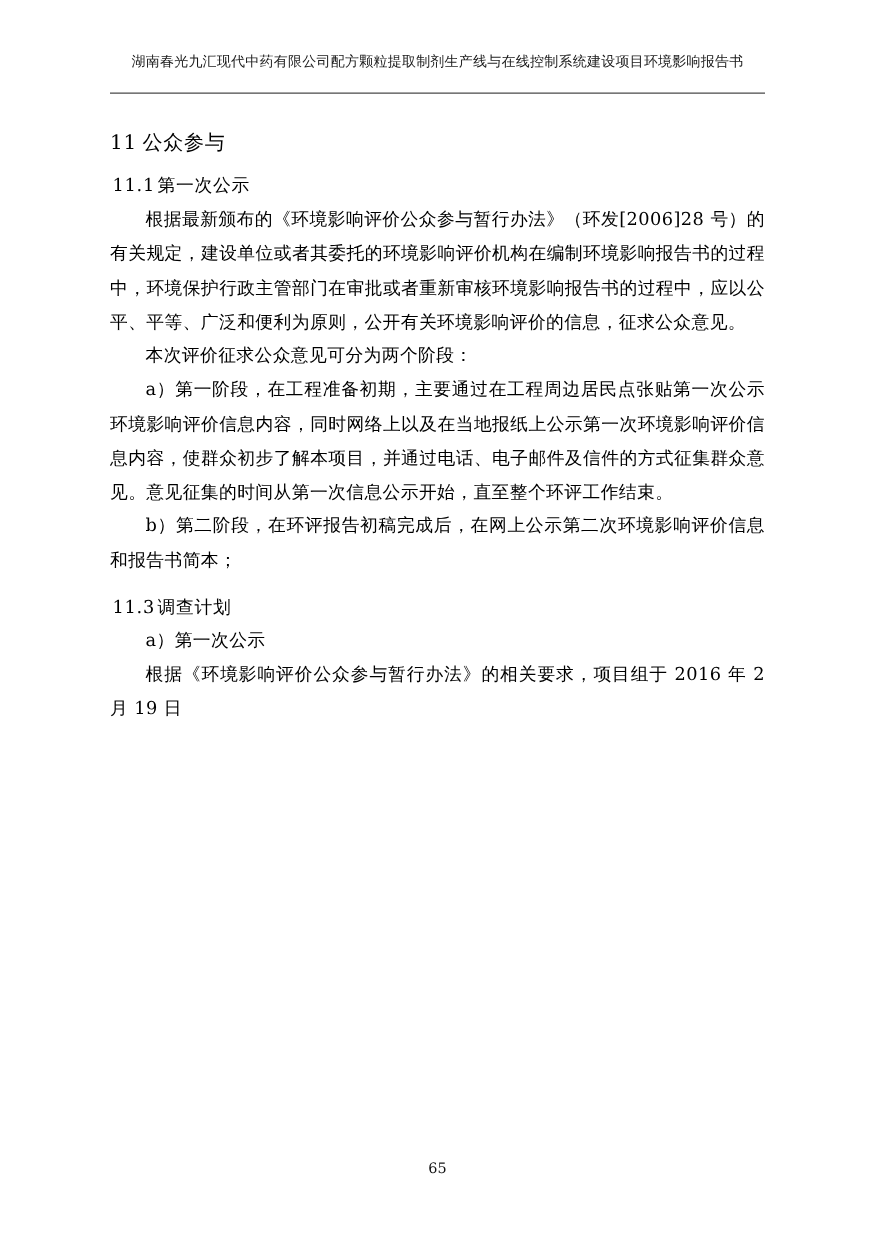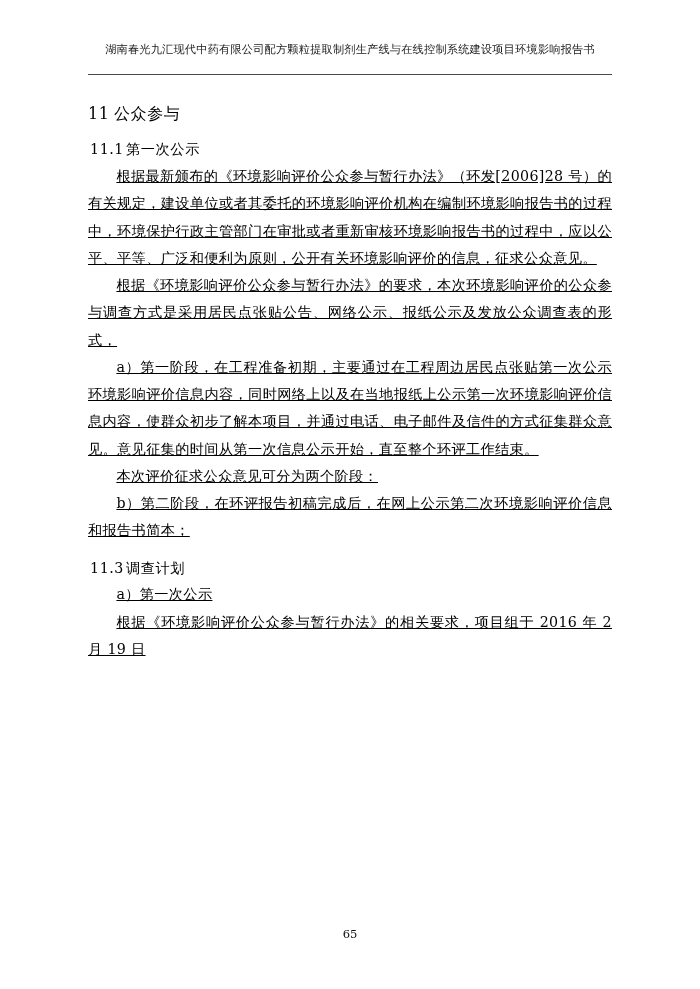--- a/index.html
+++ b/index.html
@@ -62,21 +62,20 @@
     text-align: center;
   }
   p.para {
     font-size: 14.2px;
     line-height: 1.92;
     margin: 0;
     text-align: justify;
     text-justify: inter-ideograph;
     text-indent: 2em;
     letter-spacing: 0.35px;
-    text-decoration: underline;
   }
   .page-number {
     position: absolute;
     left: 0;
     right: 0;
     bottom: 48px;
     text-align: center;
     font-size: 11.5px;
     color: #111;
     font-family: "DejaVu Serif", "Liberation Serif", serif;
@@ -96,23 +95,22 @@
         <span class="num">11</span><span>公众参与</span>
       </div>
 
       <div class="h2-sub">
         <span class="num">11.1</span><span>第一次公示</span>
       </div>
 
       <p class="para">根据最新颁布的《环境影响评价公众参与暂行办法》（环发[2006]28 号）的有关规定，建设单位或者其委托的环境影响评价机构在编制环境影响报告书的过程中，环境保护行政主管部门在审批或者重新审核环境影响报告书的过程中，应以公平、平等、广泛和便利为原则，公开有关环境影响评价的信息，征求公众意见。</p>
 
 
-      <p class="para">根据《环境影响评价公众参与暂行办法》的要求，本次环境影响评价的公众参与调查方式是采用居民点张贴公告、网络公示、报纸公示及发放公众调查表的形式，</p>
+      <p class="para">本次评价征求公众意见可分为两个阶段：</p>
       <p class="para">a）第一阶段，在工程准备初期，主要通过在工程周边居民点张贴第一次公示环境影响评价信息内容，同时网络上以及在当地报纸上公示第一次环境影响评价信息内容，使群众初步了解本项目，并通过电话、电子邮件及信件的方式征集群众意见。意见征集的时间从第一次信息公示开始，直至整个环评工作结束。</p>
-      <p class="para">本次评价征求公众意见可分为两个阶段：</p>
       <p class="para">b）第二阶段，在环评报告初稿完成后，在网上公示第二次环境影响评价信息和报告书简本；</p>
 
       <div class="h2-sub">
         <span class="num">11.3</span><span>调查计划</span>
       </div>
 
       <p class="para">a）第一次公示</p>
       <p class="para">根据《环境影响评价公众参与暂行办法》的相关要求，项目组于 2016 年 2 月 19 日</p>
 
     </div>

